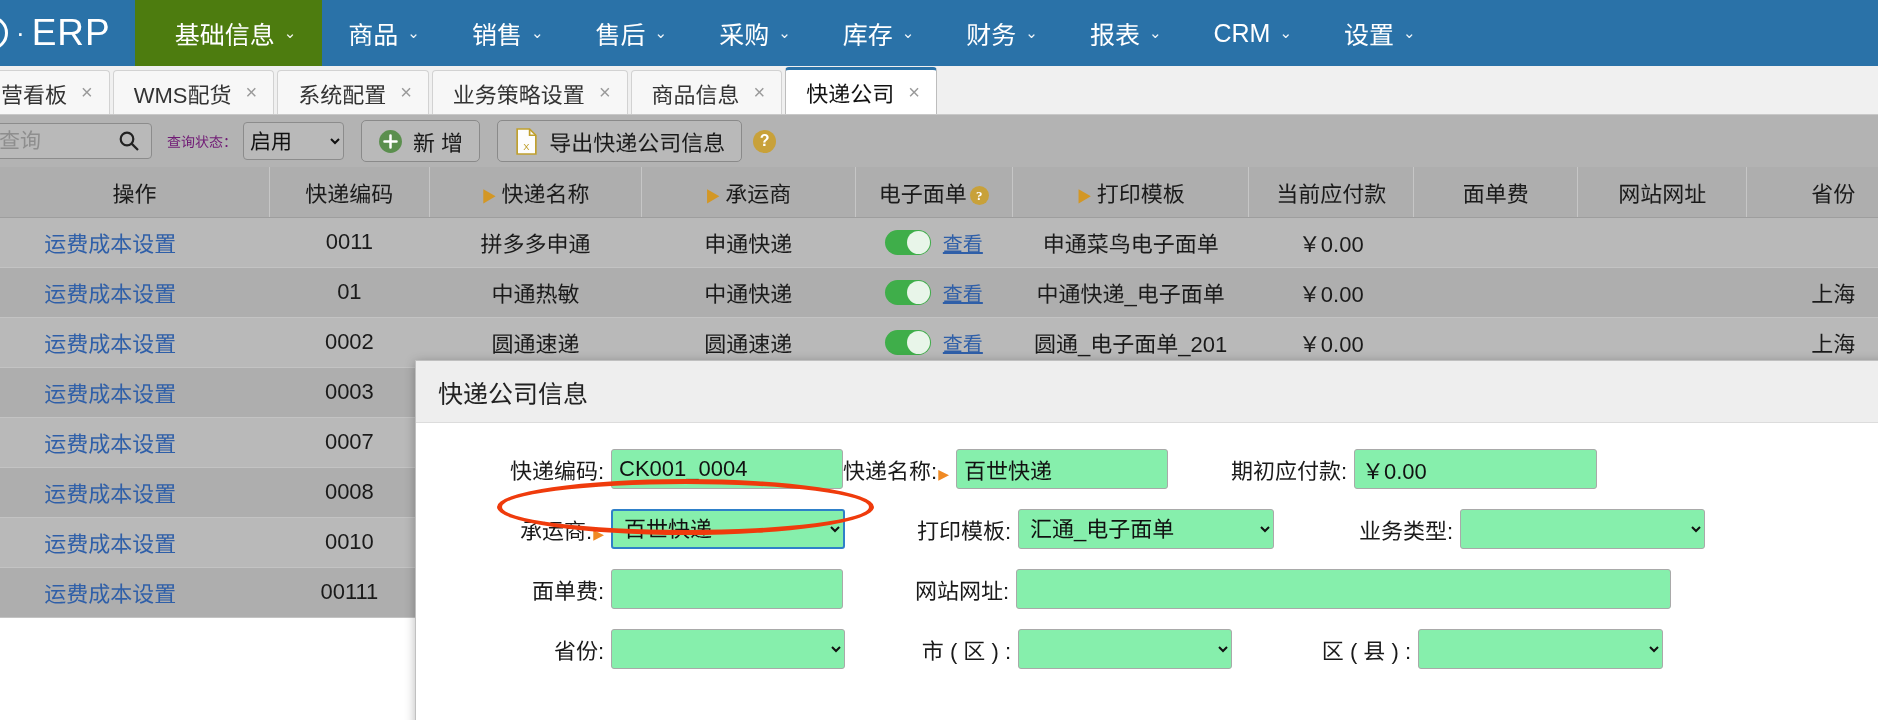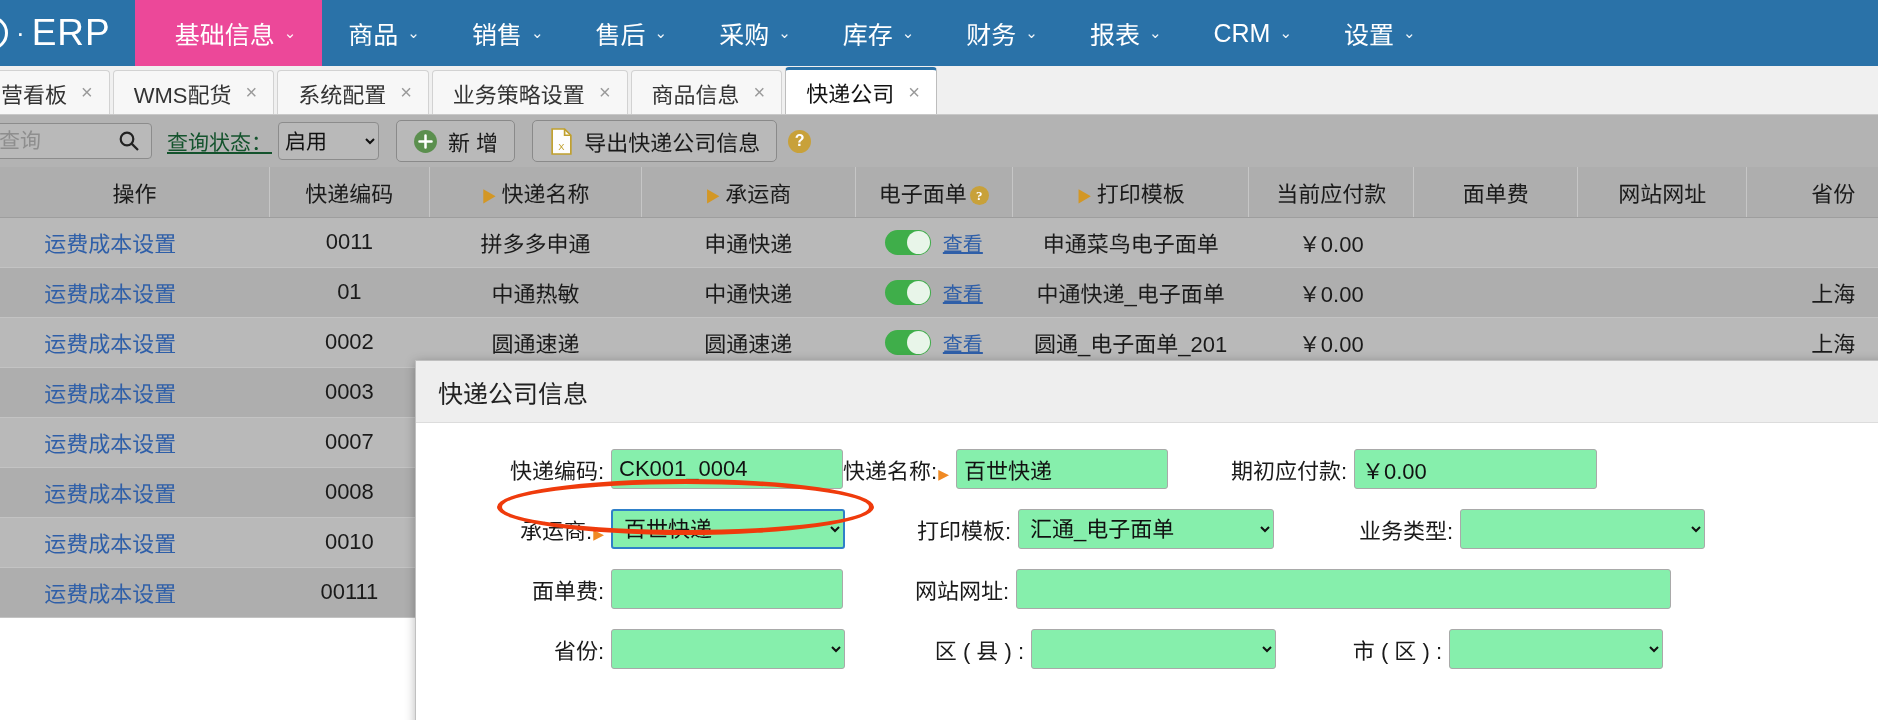--- a/index.html
+++ b/index.html
@@ -32,21 +32,21 @@
     flex: 0 0 auto;
   }
   .brand-sep { color:#fff; font-size: 26px; margin: 0 6px 0 2px; }
   .nav-items { display: flex; align-items: stretch; height: 66px; }
   .nav-item {
     display: flex; align-items: center; justify-content: center;
     color: #ffffff; font-size: 25px;
     padding: 0 26px; height: 66px; cursor: pointer;
     white-space: nowrap;
   }
-  .nav-item.active { background: #ec4899; padding-left: 40px; }
+  .nav-item.active { background: #4d7c0f; padding-left: 40px; }
   .nav-caret { font-size: 15px; margin-left: 9px; opacity: .95; }
 
   
   .tabbar {
     position: absolute; top: 66px; left: 0; width: 1878px; height: 49px;
     background: #f0f0f0;
     border-bottom: 1px solid #c8c8c8;
     display: flex; align-items: flex-end;
     padding-left: 0;
   }
@@ -85,21 +85,21 @@
     display: flex; align-items: center;
   }
   .search-input {
     border: none; outline: none; background: transparent;
     width: 144px; height: 32px; margin-left: 40px;
     font-size: 21px; color: #333;
     font-family: "Liberation Sans", sans-serif;
   }
   .search-input::placeholder { color: #8e8e8e; }
   .search-icon { position: absolute; right: 10px; top: 5px; }
-  .tb-label { font-size: 21px; color: #14532d; margin-left: 15px; white-space: nowrap; text-decoration: underline; }
+  .tb-label { font-size: 14px; color: #701a75; margin-left: 15px; white-space: nowrap; }
   .tb-select {
     width: 101px; height: 38px; margin-left: 6px;
     font-size: 21px; color: #111;
     background: #b9b9b9;
     border: 1px solid #8c8c8c; border-radius: 4px;
     padding-left: 2px;
     font-family: "Liberation Sans", sans-serif;
   }
   .tb-btn {
     height: 42px; margin-left: 17px;
@@ -520,28 +520,28 @@
           <span class="fld-label" style="width:106px">网站网址:</span>
           <input class="ctrl" style="width: 655px;" value="">
         </div>
       </div>
 
       <div class="form-row">
         <div class="fld" style="margin-left:84px">
           <span class="fld-label" style="width:104px">省份:</span>
           <select class="ctrl" style="width:234px"><option></option></select>
         </div>
+        <div class="fld" style="margin-left:60px">
+          <span class="fld-label" style="width:106px">市 ( 区 ) :</span>
+          <select class="ctrl" style="width:214px"><option></option></select>
+        </div>
         <div class="fld" style="margin-left:45px">
           <span class="fld-label" style="width:134px">区 ( 县 ) :</span>
           <select class="ctrl" style="width:245px"><option></option></select>
         </div>
-        <div class="fld" style="margin-left:60px">
-          <span class="fld-label" style="width:106px">市 ( 区 ) :</span>
-          <select class="ctrl" style="width:214px"><option></option></select>
-        </div>
       </div>
 
     </div>
   </div>
 
   <div class="ellipse"></div>
 
 </div>
 
 </body></html>

